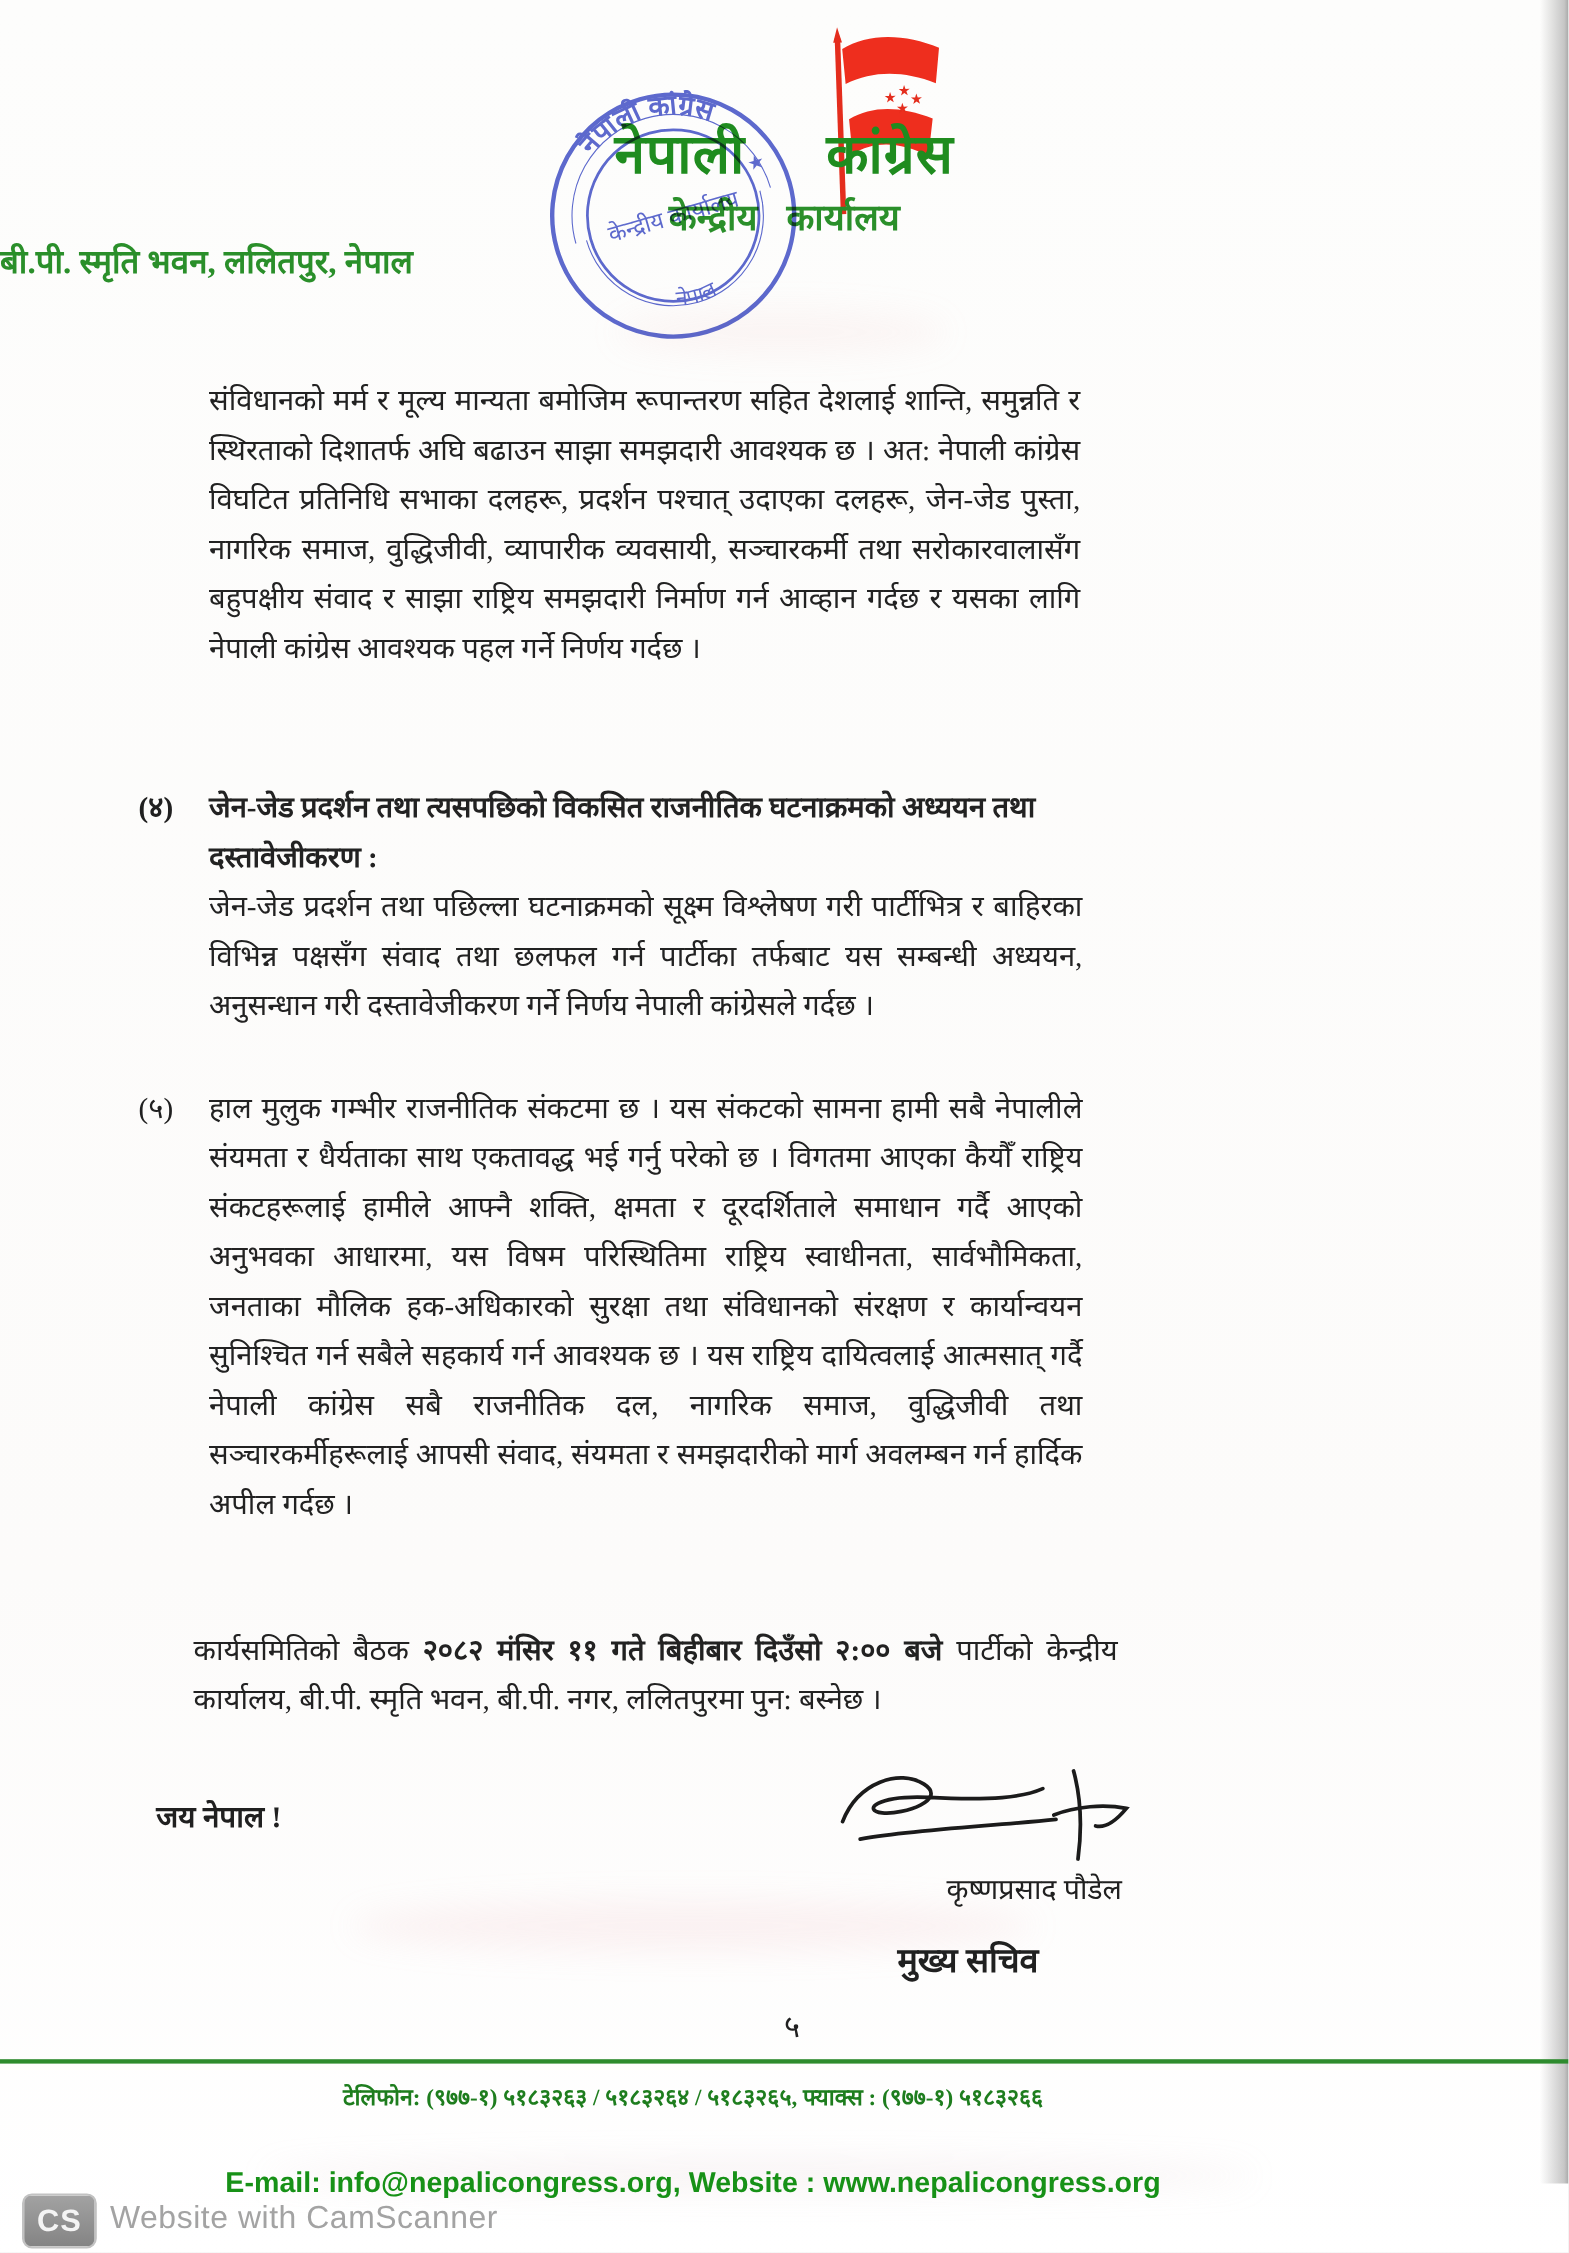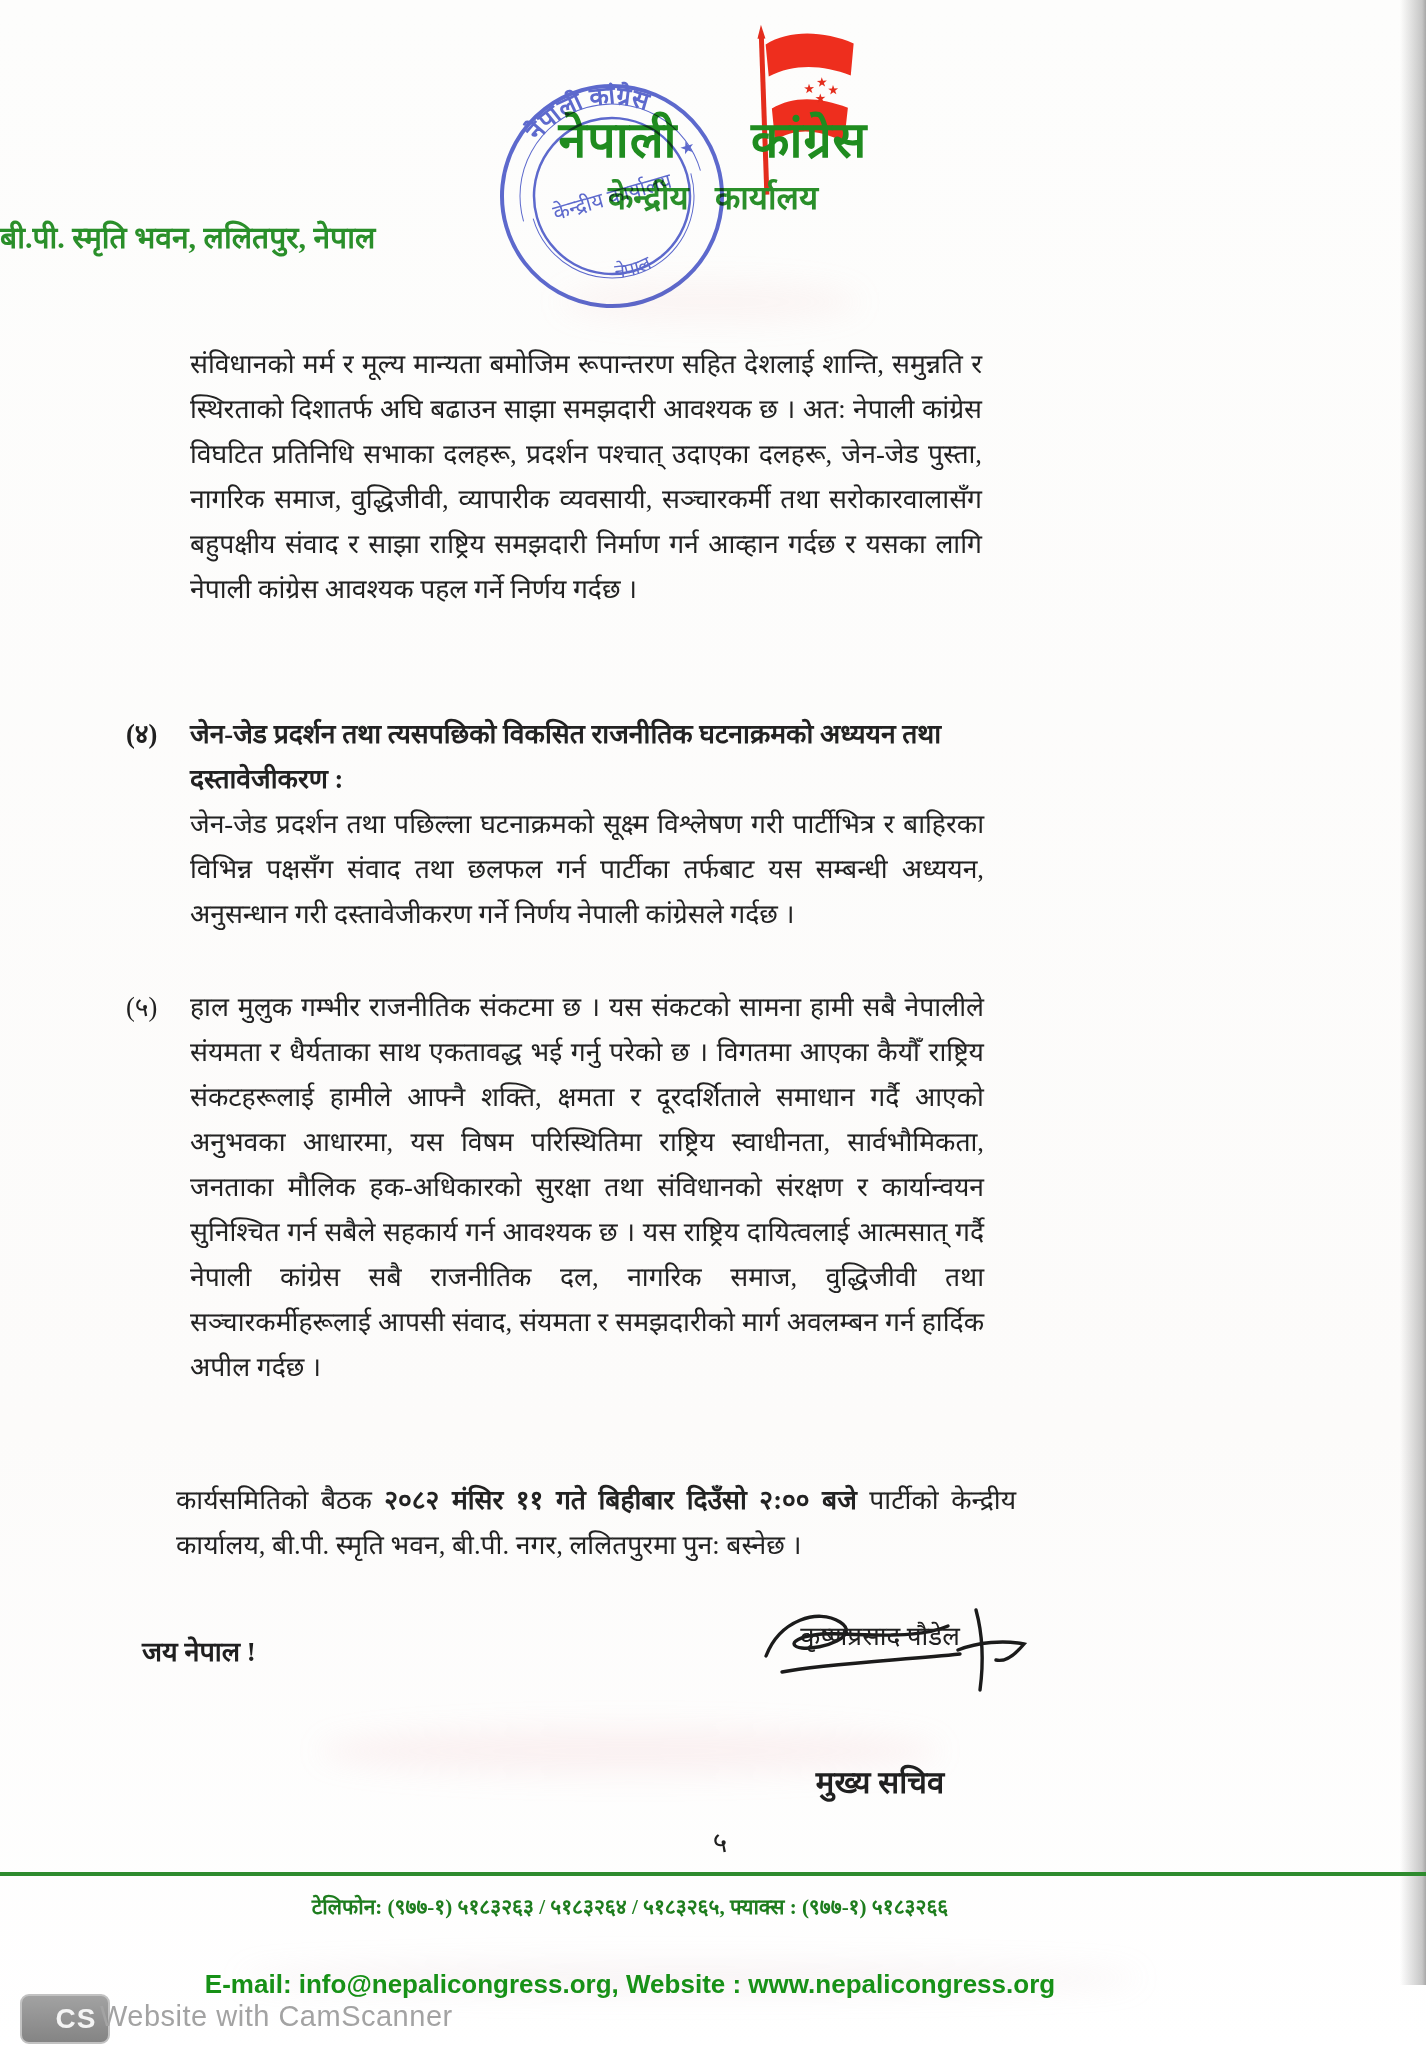--- a/index.html
+++ b/index.html
@@ -56,40 +56,40 @@
   .item-number { width: 64px; flex: 0 0 64px; font-size: 26.5px; line-height: 45px; font-weight: 700; }
   .item-5 .item-number { font-weight: 400; }
   .item-body { flex: 1; }
   .item-heading { font-weight: 700; }
   .closing { position: absolute; left: 140px; top: 1478px; width: 840px; margin-left: 36px; }
   .closing .b { font-weight: 700; }
   .salutation { position: absolute; left: 142px; top: 1632px; font-size: 27px; font-weight: 700; }
 
   
   .sig-svg { position: absolute; left: 752px; top: 1598px; width: 290px; height: 110px; }
-  .sig-name { position: absolute; left: 740px; top: 1617px; width: 280px; text-align: center; font-size: 26px; }
+  .sig-name { position: absolute; left: 740px; top: 1698px; width: 280px; text-align: right; font-size: 26px; }
   .sig-role { position: absolute; left: 740px; top: 1760px; width: 280px; text-align: center; font-size: 31px; font-weight: 700; }
 
   .page-number { position: absolute; left: 690px; top: 1822px; width: 60px; text-align: center; font-size: 28px; }
 
   
   .footer-rule { position: absolute; left: 0; top: 1872px; width: 1426px; height: 4px; background: #2e8b2e; }
   .footer-line { position: absolute; left: 0; width: 1260px; text-align: center; }
   .footer-phone { top: 1892px; font-size: 21px; font-weight: 700; color: #1e7d1e; }
   .footer-email { top: 1926px; font-size: 26px; font-weight: 700; color: #179117;
                   font-family: "Liberation Sans", "DejaVu Sans", sans-serif; margin-top: 43px; }
 
   
   .cs-badge {
     position: absolute; left: 20px; top: 1994px; width: 64px; height: 46px;
     background: linear-gradient(180deg, #a2a2a2, #848484);
     border: 2px solid #c2c2c2; border-radius: 9px;
     display: flex; align-items: center; justify-content: center;
     color: #f4f4f4; font-family: "Liberation Sans", sans-serif;
-    font-size: 28px; font-weight: 700; letter-spacing: 1px; padding-left: 22px;
+    font-size: 28px; font-weight: 700; letter-spacing: 1px;
   }
   .cs-text {
     position: absolute; left: 100px; top: 2000px;
     font-family: "Liberation Sans", "DejaVu Sans", sans-serif;
     font-size: 29px; color: #a3a3a3; letter-spacing: .5px;
   }
 </style>
 </head>
 <body>
 

